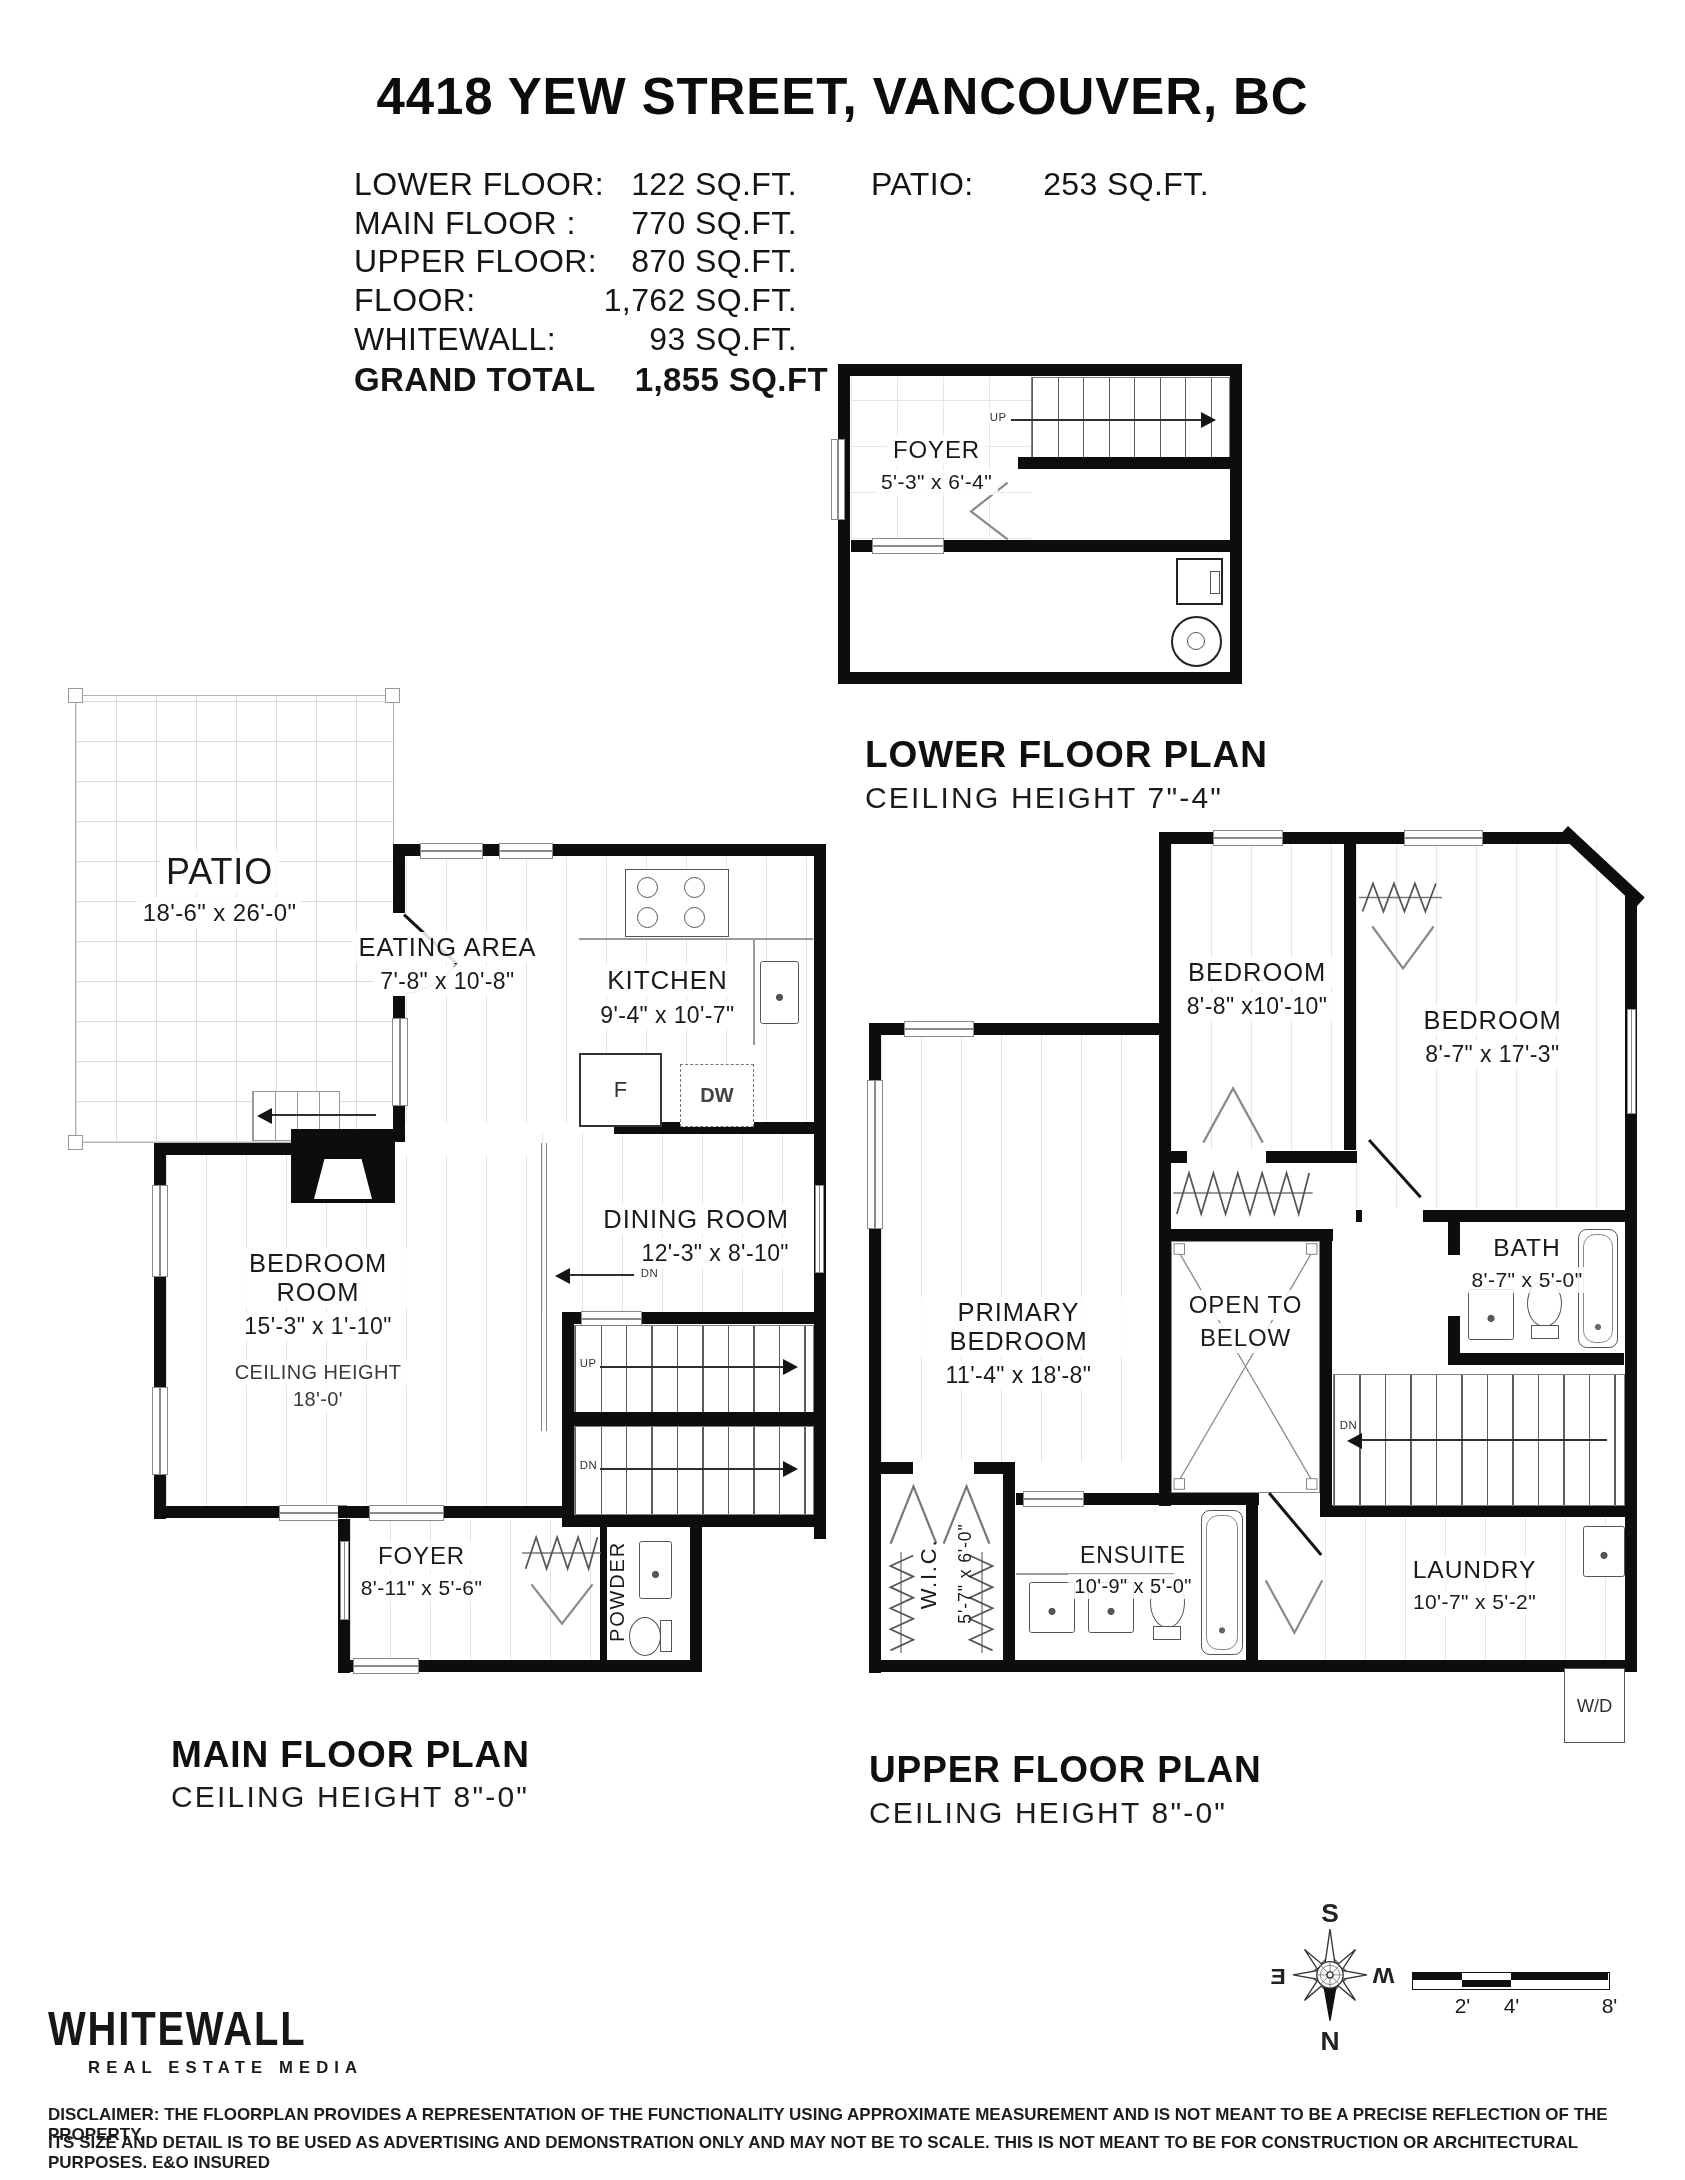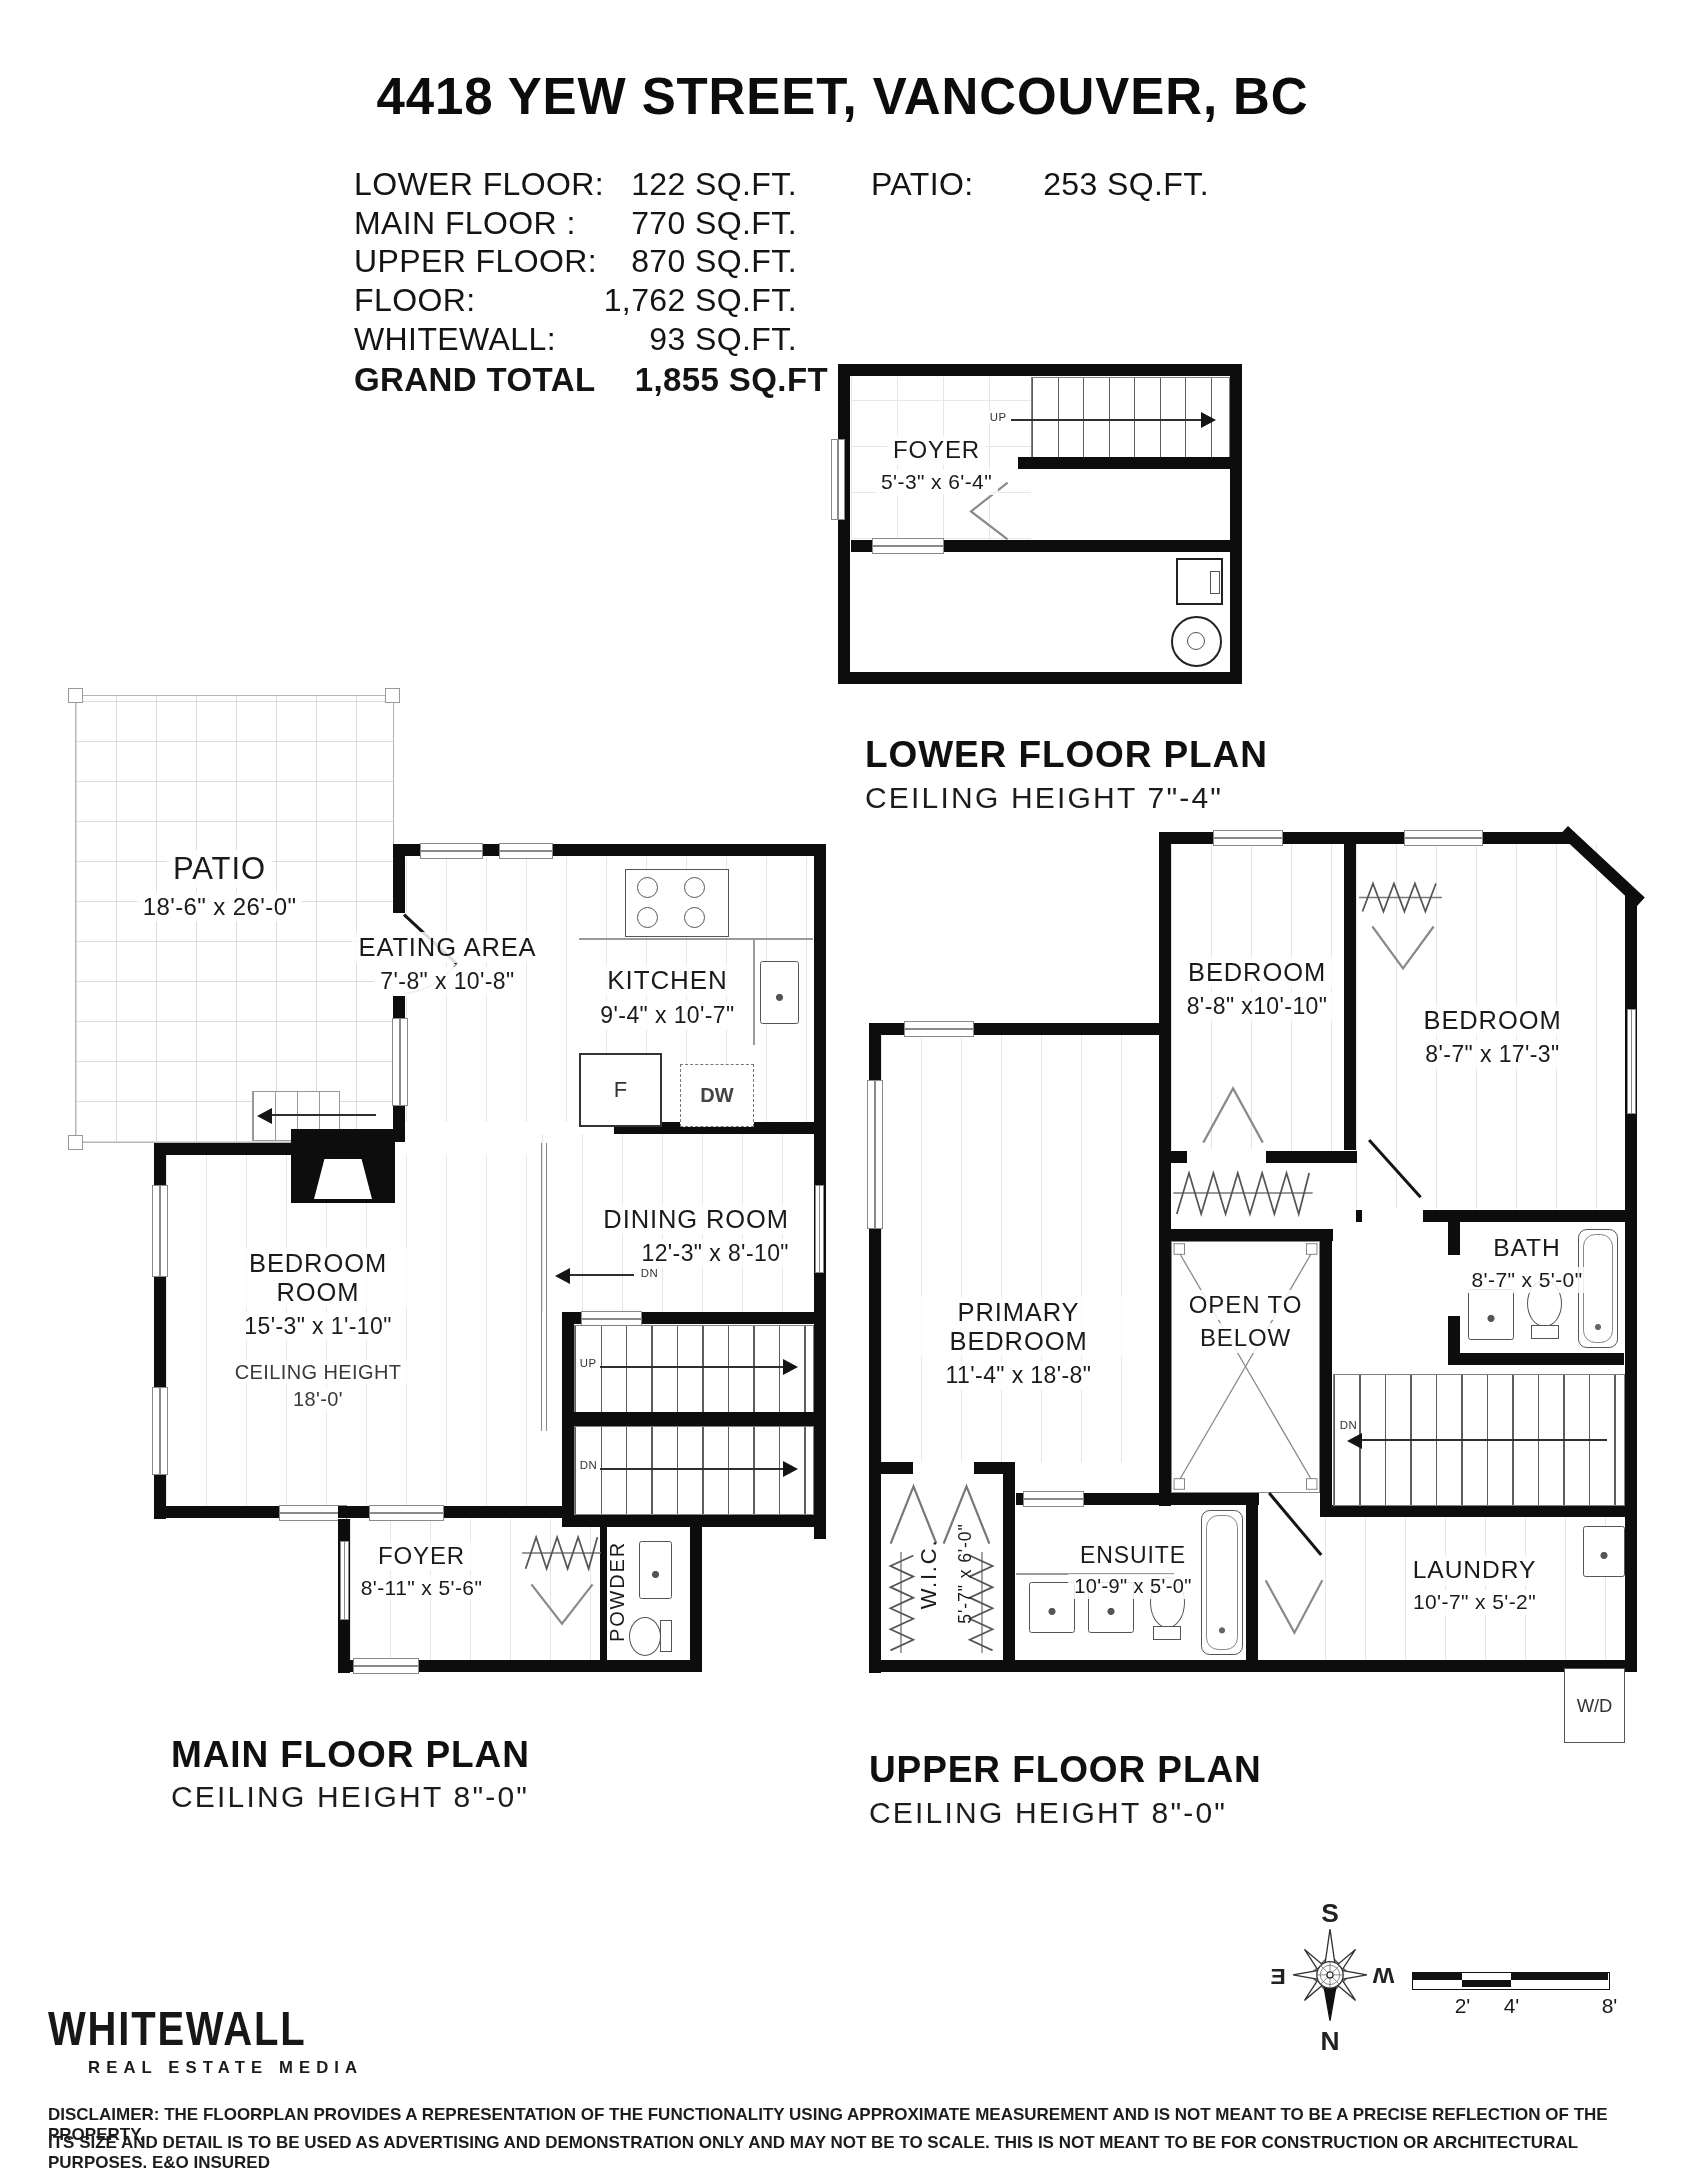--- a/index.html
+++ b/index.html
@@ -96,21 +96,21 @@
     <div class="abs" style="left:14px;top:14px;width:18.4px;height:18.4px;border:1.8px solid #555;border-radius:50%;"></div>
   </div>
   <div class="ptitle" style="left:865px;top:734px;">LOWER FLOOR PLAN</div>
   <div class="psub" style="left:865px;top:781px;">CEILING HEIGHT 7"-4"</div>
 
   <div class="pgrid" style="left:75px;top:695px;width:319px;height:448px;"></div>
   <div class="abs" style="left:68px;top:688px;width:15px;height:15px;border:1.8px solid #999;background:#fff;"></div>
   <div class="abs" style="left:385px;top:688px;width:15px;height:15px;border:1.8px solid #999;background:#fff;"></div>
   <div class="abs" style="left:68px;top:1135px;width:15px;height:15px;border:1.8px solid #999;background:#fff;"></div>
   <div class="rl" style="left:114px;top:850px;width:211px;">
-    <span class="rn" style="font-size:31px;">PATIO</span><br>
+    <span class="rn" style="font-size:36px;">PATIO</span><br>
     <span class="rd" style="font-size:24px;">18'-6" x 26'-0"</span>
   </div>
   <div class="abs" style="left:252px;top:1091px;width:88px;height:50px;border:1.3px solid #999;background:#fff repeating-linear-gradient(90deg,#999 0 1.3px, transparent 1.3px 22px);"></div>
   <div class="aline" style="left:266px;top:1114px;width:110px;"></div>
   <div class="tri-l" style="left:257px;top:1108px;"></div>
 
   <div class="planks" style="left:406px;top:857px;width:408px;height:265px;"></div>
   <div class="planks" style="left:542px;top:1134px;width:271px;height:178px;"></div>
   <div class="planks" style="left:166px;top:1155px;width:375px;height:351px;"></div>
   <div class="planks" style="left:350px;top:1519px;width:250px;height:141px;"></div>

